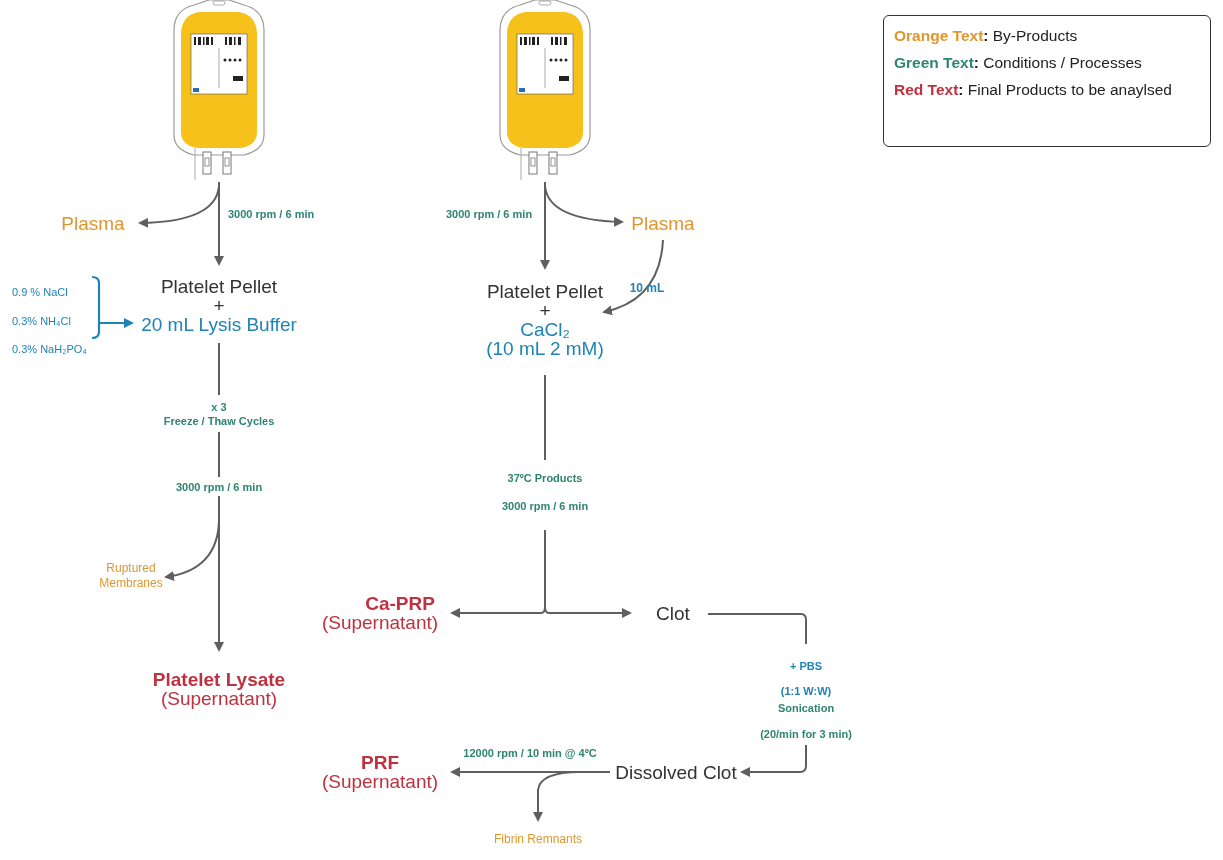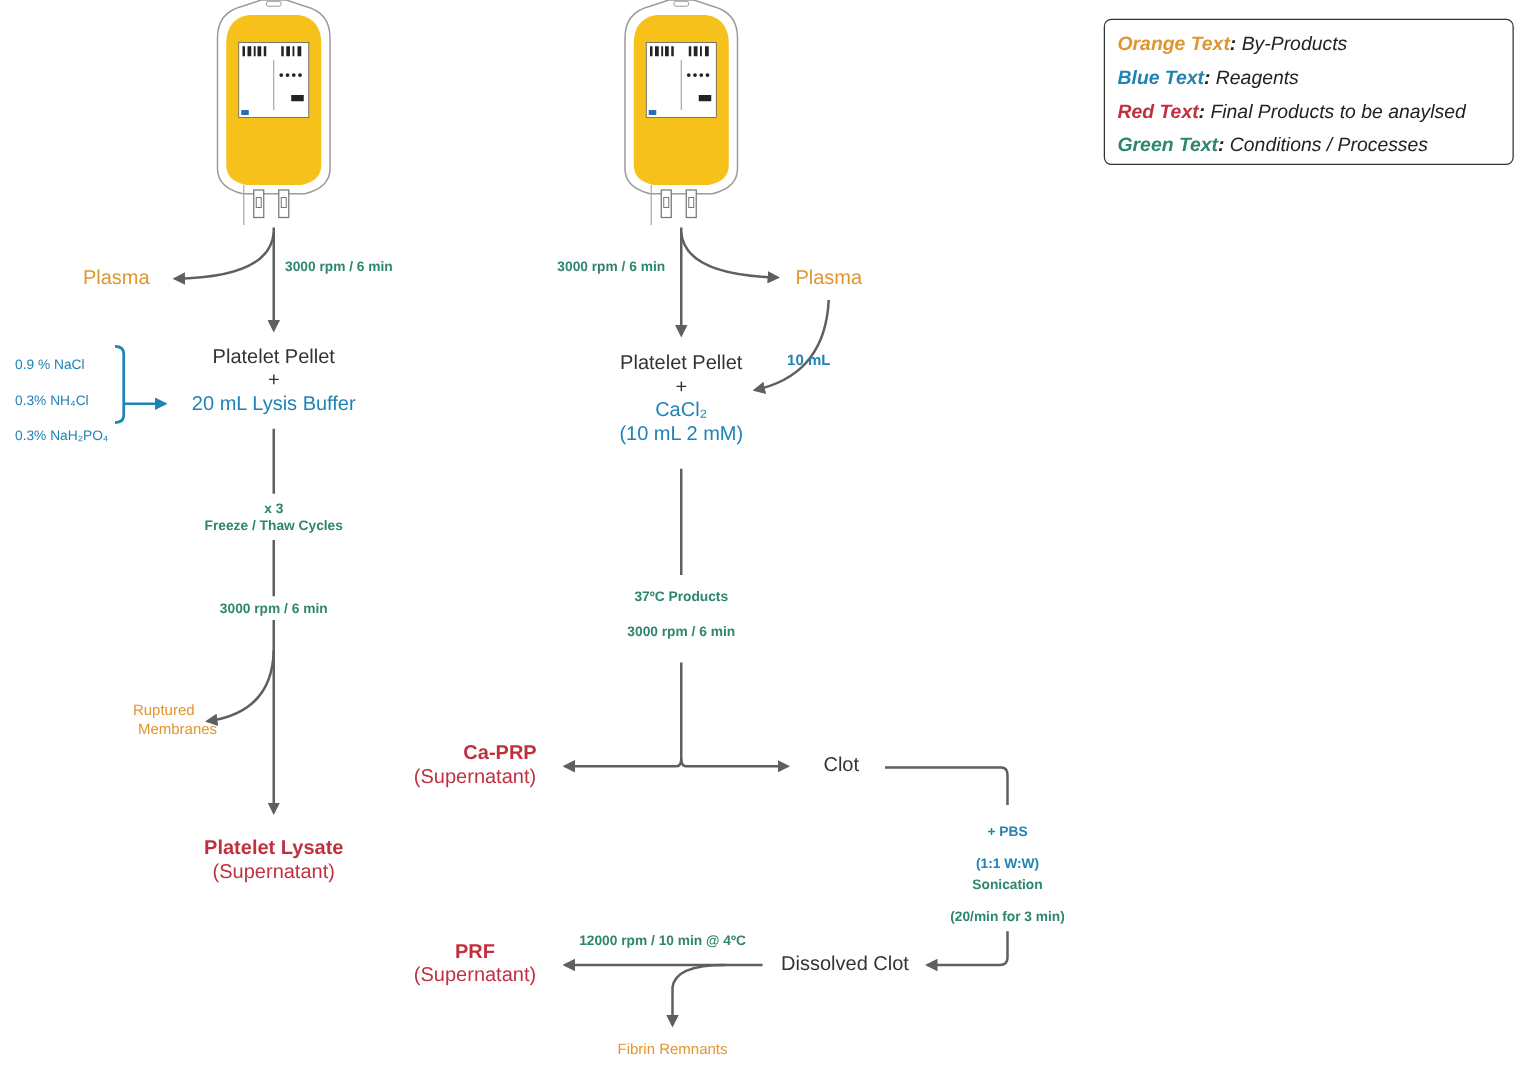--- a/index.html
+++ b/index.html
@@ -5,25 +5,25 @@
   html, body { margin: 0; padding: 0; background: #ffffff; }
   body { width: 1223px; height: 860px; position: relative; overflow: hidden; font-family: "Liberation Sans", sans-serif; }
   #diagram { position: absolute; left: 0; top: 0; width: 1223px; height: 860px; }
   .lbl { position: absolute; white-space: nowrap; text-align: center; transform: translateX(-50%); line-height: 1.2; }
   .lbl-l { position: absolute; white-space: nowrap; line-height: 1.2; }
   .black { color: #333333; }
   .orange { color: #e0962f; }
   .blue { color: #1f83b5; }
   .green { color: #2e8570; }
   .red { color: #c0313f; }
-  .big { font-size: 16px; }
+  .big { font-size: 19px; }
   .small { font-size: 11px; font-weight: bold; }
   .smallr { font-size: 11px; }
   .bold { font-weight: bold; }
-  .legend { position: absolute; left: 883px; top: 15px; width: 328px; height: 117px; border: 1.5px solid #333; border-radius: 6px; box-sizing: border-box; padding: 6px 10px; font-style: italic; }
+  .legend { position: absolute; left: 883px; top: 15px; width: 328px; height: 132px; border: 1.5px solid #333; border-radius: 6px; box-sizing: border-box; padding: 6px 10px; }
   .legend-row { font-size: 15.5px; line-height: 27px; white-space: nowrap; color: #222; }
   .legend-row b { font-weight: bold; }
 </style>
 </head>
 <body>
 
 <svg id="diagram" width="1223" height="860" viewBox="0 0 1223 860" xmlns="http://www.w3.org/2000/svg">
   <defs>
     <marker id="ah" markerWidth="10" markerHeight="10" refX="8" refY="5" orient="auto" markerUnits="userSpaceOnUse">
       <path d="M0,0 L10,5 L0,10 z" fill="#5f5f5f"></path>
@@ -85,38 +85,37 @@
   </g>
   <defs>
     <marker id="ahb" markerWidth="10" markerHeight="10" refX="8" refY="5" orient="auto" markerUnits="userSpaceOnUse">
       <path d="M0,0 L10,5 L0,10 z" fill="#1f83b5"></path>
     </marker>
   </defs>
 </svg>
 
 <div class="legend">
   <div class="legend-row"><b class="orange">Orange Text</b><b>: </b><span>By-Products</span></div>
-  <div class="legend-row"><b class="blue">Blue Text</b><b>: </b><span>Reagents</span></div>
+  <div class="legend-row"><b class="green">Green Text</b><b>: </b><span>Conditions / Processes</span></div>
   <div class="legend-row"><b class="red">Red Text</b><b>: </b><span>Final Products to be anaylsed</span></div>
-  <div class="legend-row"><b class="green">Green Text</b><b>: </b><span>Conditions / Processes</span></div>
 </div>
 
 <div class="lbl-l small green" style="left:228px; top:208px;">3000 rpm / 6 min</div>
 <div class="lbl big orange" style="left:93px; top:213px;">Plasma</div>
 <div class="lbl big black" style="left:219px; top:276px;">Platelet Pellet</div>
 <div class="lbl big black" style="left:219px; top:295px;">+</div>
 <div class="lbl big blue" style="left:219px; top:314px;">20 mL Lysis Buffer</div>
 <div class="lbl-l smallr blue" style="left:12px; top:286px;">0.9 % NaCl</div>
 <div class="lbl-l smallr blue" style="left:12px; top:315px;">0.3% NH₄Cl</div>
 <div class="lbl-l smallr blue" style="left:12px; top:343px;">0.3% NaH₂PO₄</div>
 <div class="lbl small green" style="left:219px; top:401px;">x 3</div>
 <div class="lbl small green" style="left:219px; top:415px;">Freeze / Thaw Cycles</div>
 <div class="lbl small green" style="left:219px; top:481px;">3000 rpm / 6 min</div>
 <div class="lbl smallr orange" style="left:131px; top:561px; font-size:12px;">Ruptured</div>
-<div class="lbl smallr orange" style="left:131px; top:576px; font-size:12px;margin-left:11px;">Membranes</div>
+<div class="lbl smallr orange" style="left:131px; top:576px; font-size:12px;">Membranes</div>
 <div class="lbl big red bold" style="left:219px; top:669px;">Platelet Lysate</div>
 <div class="lbl big red" style="left:219px; top:688px;">(Supernatant)</div>
 
 <div class="lbl small green" style="left:489px; top:208px;">3000 rpm / 6 min</div>
 <div class="lbl big orange" style="left:663px; top:213px;">Plasma</div>
 <div class="lbl small blue" style="left:647px; top:281px; font-size:12px;">10 mL</div>
 <div class="lbl big black" style="left:545px; top:281px;">Platelet Pellet</div>
 <div class="lbl big black" style="left:545px; top:300px;">+</div>
 <div class="lbl big blue" style="left:545px; top:319px;">CaCl₂</div>
 <div class="lbl big blue" style="left:545px; top:338px;">(10 mL 2 mM)</div>

